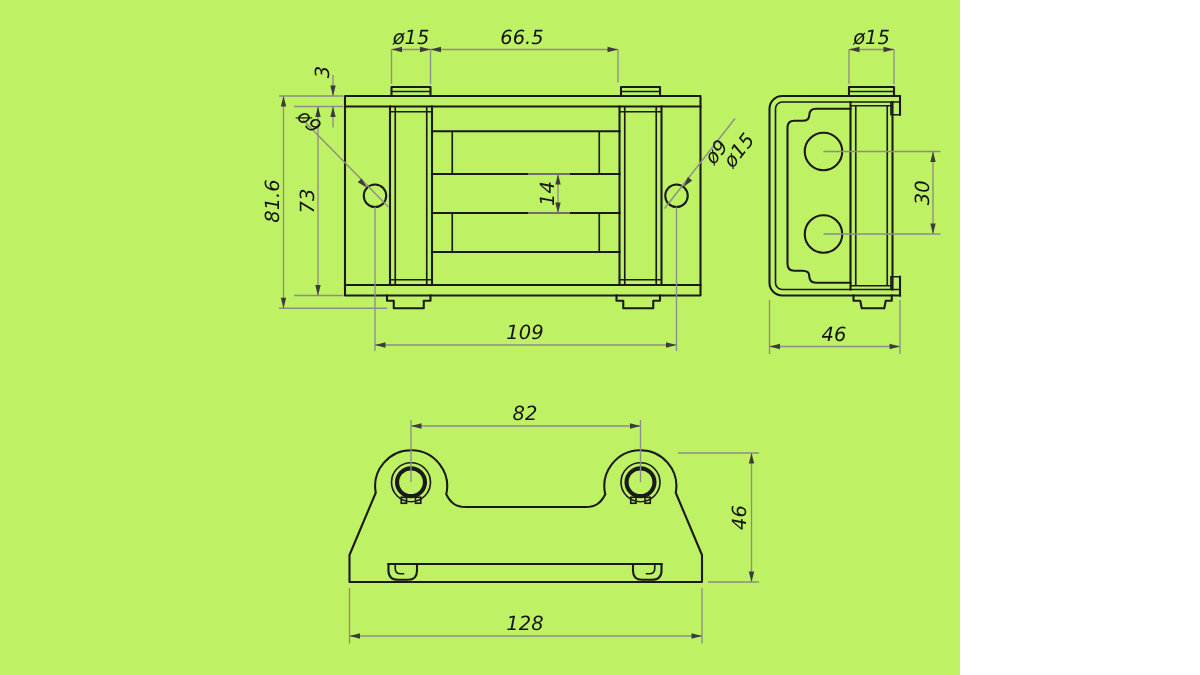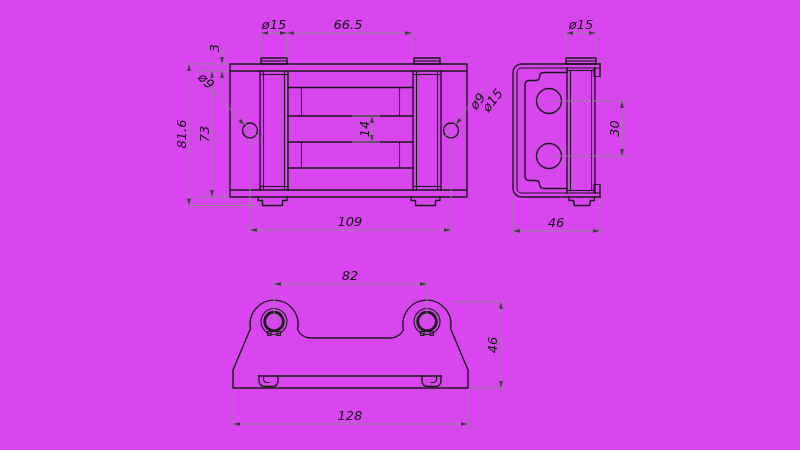--- a/index.html
+++ b/index.html
@@ -1,16 +1,16 @@
 <!DOCTYPE html>
 <html><head>
 <meta charset="utf-8">
 <style>
   html,body{margin:0;padding:0;background:#ffffff;}
-  .stage{width:800px;height:450px;position:relative;background:#d946ef;overflow:hidden;}
+  .stage{width:640px;height:450px;position:relative;background:#bef264;overflow:hidden;}
   svg{display:block;}
   .b{stroke:#1a1a1a;stroke-width:1.4;fill:none;stroke-linejoin:round;stroke-linecap:square;}
   .bt{stroke:#1a1a1a;stroke-width:1.1;fill:none;}
   .b2{stroke:#1a1a1a;stroke-width:2.8;fill:none;}
   .d{stroke:#8c8c8c;stroke-width:0.9;fill:none;stroke-linecap:butt;}
   .a{fill:#3c3c3c;stroke:none;}
   text{font-family:"DejaVu Sans",sans-serif;font-style:italic;font-size:13px;fill:#141414;}
   .mid{text-anchor:middle;}
 </style>
 </head>

